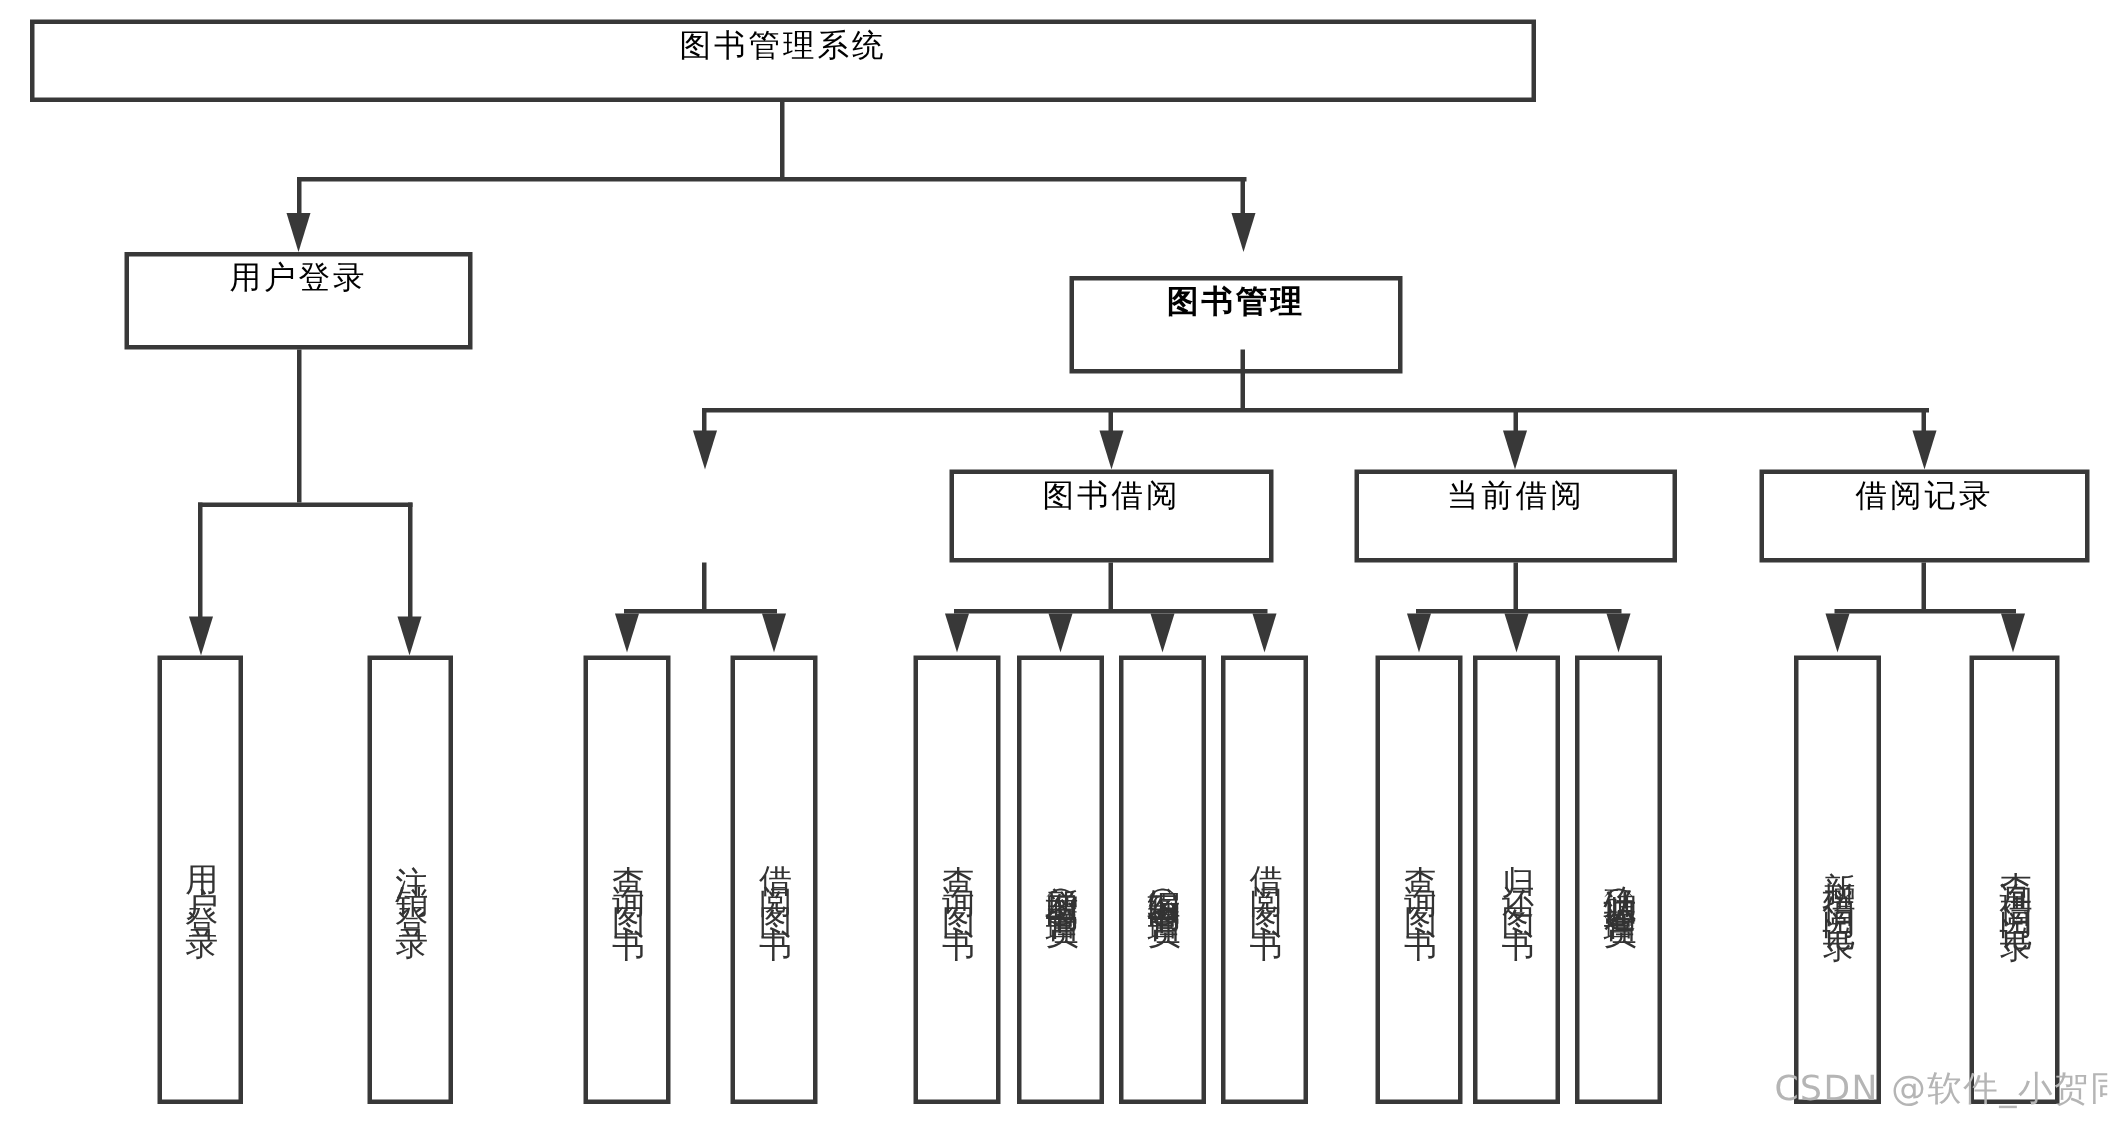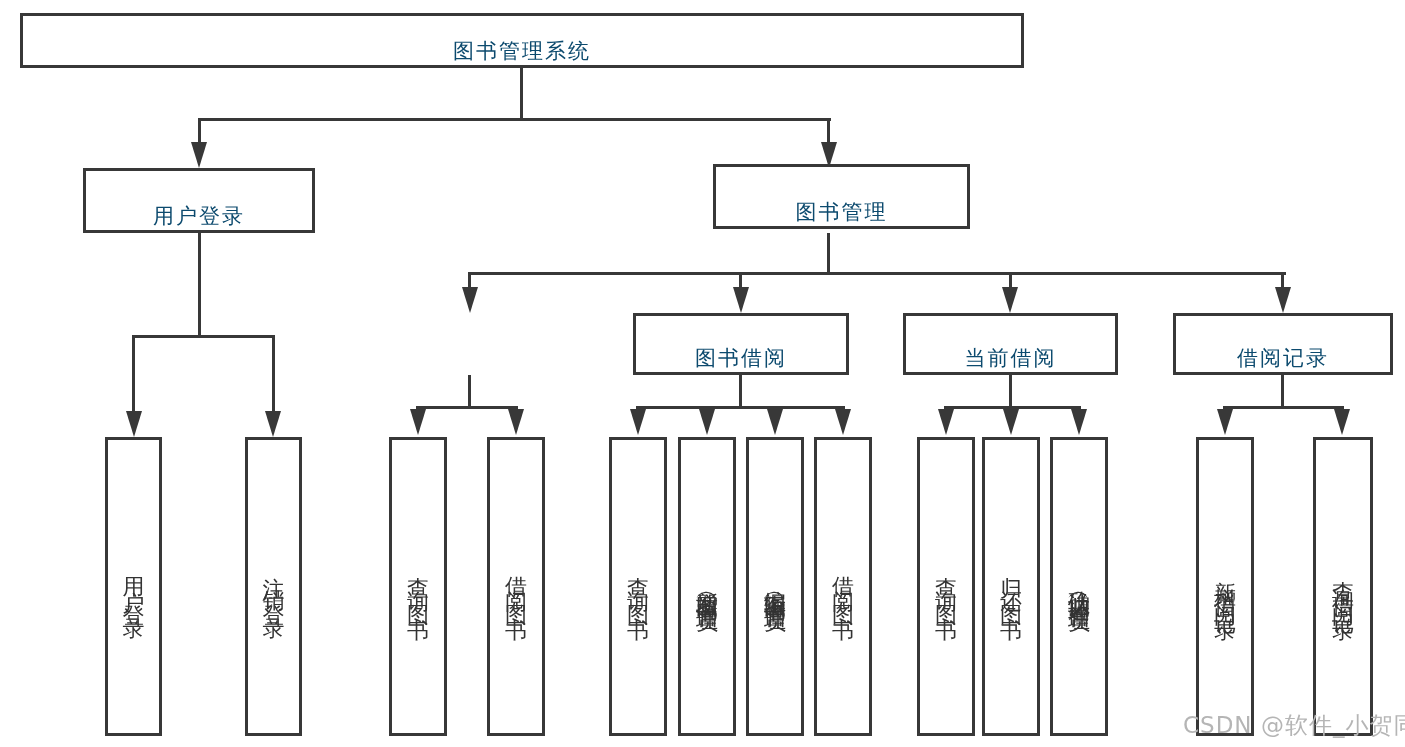--- a/index.html
+++ b/index.html
@@ -2,22 +2,22 @@
 <html><head>
 <meta charset="utf-8">
 <style>
   html,body{margin:0;padding:0;background:#fff;}
   #canvas{
     position:relative;width:1405px;height:747px;background:#ffffff;overflow:hidden;
     font-family:"DejaVu Sans","Liberation Sans",sans-serif;color:#333333;
   }
   .box{
     position:absolute;box-sizing:border-box;border:3px solid #383838;background:#ffffff;
-    display:flex;align-items:flex-end;justify-content:center;
-    font-size:21px;letter-spacing:2px;color:#0c4a6e;
+    display:flex;align-items:flex-start;justify-content:center;
+    font-size:21px;letter-spacing:2px;color:#000000;
   }
   .vbox{
     position:absolute;box-sizing:border-box;border:3px solid #383838;background:#ffffff;
     display:flex;align-items:center;justify-content:center;color:#333333;
   }
   .vbox .vtext{
     writing-mode:vertical-rl;text-orientation:mixed;
     font-size:22px;line-height:1;white-space:nowrap;
   }
   .sp4{letter-spacing:14px;}
@@ -47,21 +47,21 @@
   <div class="vl" style="left:520px;top:68px;height:50px;"></div>
   <div class="hl" style="left:198px;top:118px;width:633px;"></div>
   <div class="vl" style="left:198px;top:118px;height:28px;"></div>
   <div class="ar" style="left:191px;top:142px;"></div>
   <div class="vl" style="left:827px;top:118px;height:28px;"></div>
   <div class="ar" style="left:821px;top:142px;"></div>
 
   <div class="box" style="left:83px;top:168px;width:232px;height:65px;">
     <span>用户登录</span>
   </div>
-  <div class="box" style="left:713px;top:164px;width:257px;height:65px;">
+  <div class="box" style="left:713px;top:184px;width:222px;height:65px;font-weight:bold;">
     <span>图书管理</span>
   </div>
 
   <div class="vl" style="left:198px;top:233px;height:102px;"></div>
   <div class="hl" style="left:132px;top:335px;width:143px;"></div>
   <div class="vl" style="left:132px;top:335px;height:78px;"></div>
   <div class="ar" style="left:126px;top:411px;"></div>
   <div class="vl" style="left:272px;top:335px;height:78px;"></div>
   <div class="ar" style="left:265px;top:411px;"></div>
 

